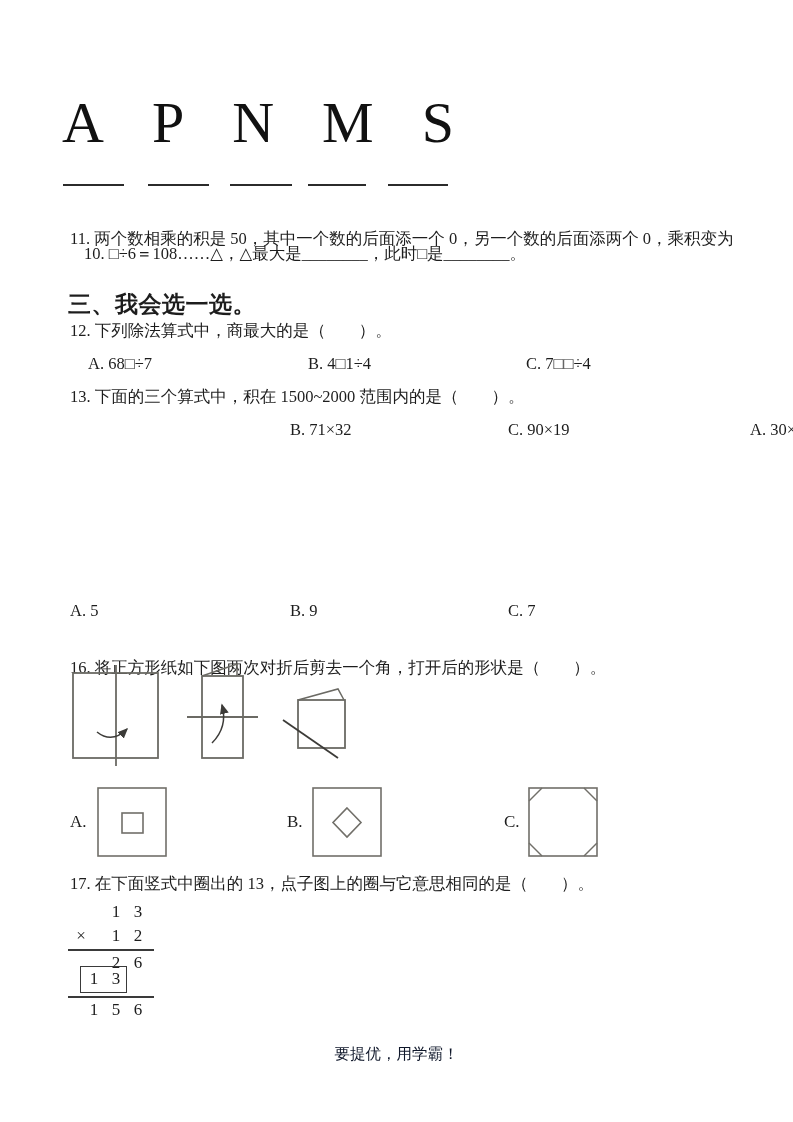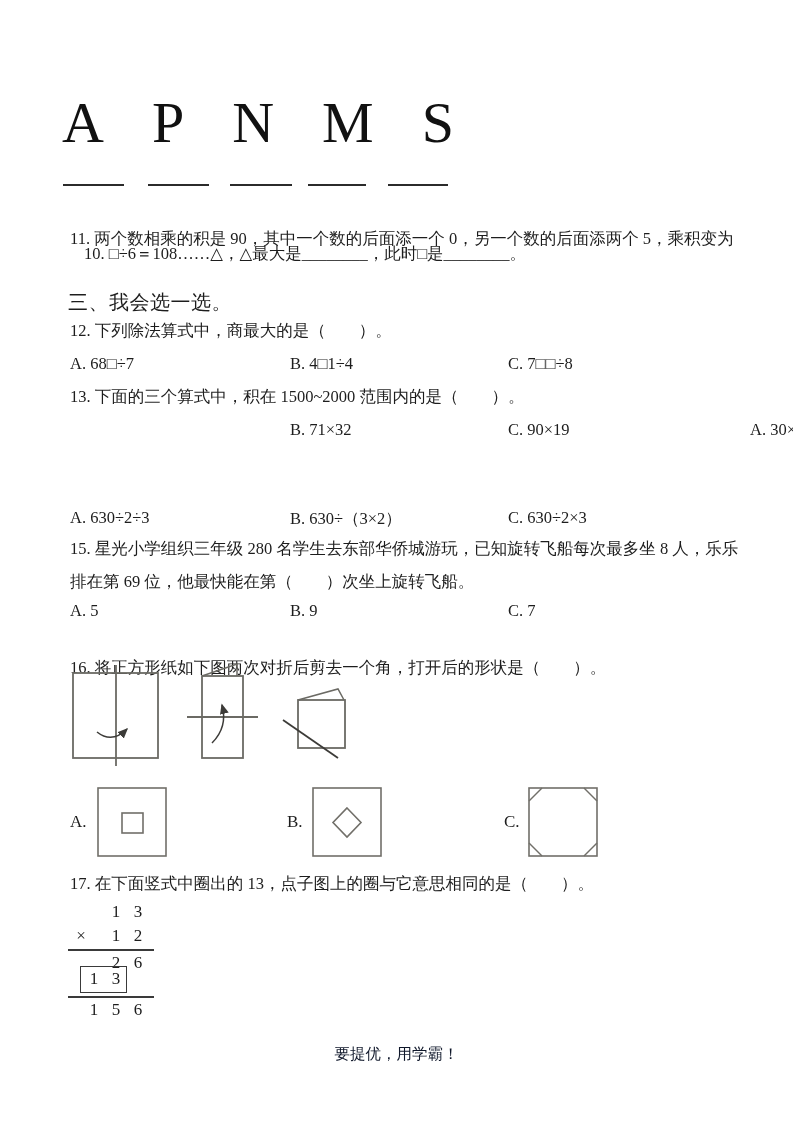--- a/index.html
+++ b/index.html
@@ -10,21 +10,21 @@
     color:#1d1d1d;
   }
   .letters {
     position:absolute; left:62px; top:94px; width:392px;
     display:flex; justify-content:space-between;
     font-size:58px; line-height:1; font-weight:500; color:#111;
   }
   .blank-line { position:absolute; top:184px; height:2px; background:#2b2b2b; }
   .q { position:absolute; font-size:16.5px; line-height:20px; white-space:nowrap; }
   .q2 { position:absolute; font-size:16.5px; line-height:33px; white-space:nowrap; }
-  .section-title { position:absolute; font-size:20px; font-weight:400;
+  .section-title { position:absolute; font-size:23px; font-weight:700;
     font-family:"Liberation Sans","DejaVu Sans",sans-serif; letter-spacing:0.5px; }
   .opt-row { position:absolute; left:70px; width:680px; height:22px; font-size:16.5px; }
   .opt { position:absolute; top:0; white-space:nowrap; }
   .opt.b { left:220px; } .opt.c { left:438px; }
   .fig { position:absolute; }
   .shape-label { position:absolute; font-size:17px; }
   .mult { position:absolute; left:60px; top:900px; width:110px; height:120px; font-size:17px; }
   .mult .d { position:absolute; width:22px; text-align:center; line-height:20px; }
   .mult .rule { position:absolute; left:8px; width:86px; height:2px; background:#3a3a3a; }
   .mult .boxed { position:absolute; left:20px; top:66px; width:45px; height:25px;
@@ -47,49 +47,40 @@
 
   <div class="blank-line" style="left:63px;width:61px;"></div>
   <div class="blank-line" style="left:148px;width:61px;"></div>
   <div class="blank-line" style="left:230px;width:62px;"></div>
   <div class="blank-line" style="left:308px;width:58px;"></div>
   <div class="blank-line" style="left:388px;width:60px;"></div>
 
   <div class="q" style="left:84px;top:196px;margin-top:48px;">10. □÷6＝108……△，△最大是________，此时□是________。</div>
 
   <div class="q2" style="left:70px;top:222px;">
-    <div>11. 两个数相乘的积是 90，其中一个数的后面添一个 0，另一个数的后面添两个 5，乘积变为</div>
+    <div>11. 两个数相乘的积是 50，其中一个数的后面添一个 0，另一个数的后面添两个 0，乘积变为</div>
   </div>
 
   <div class="section-title" style="left:68px;top:289px;">三、我会选一选。</div>
 
   <div class="q" style="left:70px;top:321px;text-align:right;">12. 下列除法算式中，商最大的是（　　）。</div>
-  <div class="opt-row" style="top:354px;">
+  <div class="opt-row" style="top:354px;margin-left:18px;">
     <span class="opt a">A. 68□÷7</span>
     <span class="opt b">B. 4□1÷4</span>
-    <span class="opt c">C. 7□□÷8</span>
+    <span class="opt c">C. 7□□÷4</span>
   </div>
 
   <div class="q" style="left:70px;top:387px;">13. 下面的三个算式中，积在 1500~2000 范围内的是（　　）。</div>
   <div class="opt-row" style="top:420px;text-align:right;">
     <span class="opt a">A. 30×47</span>
     <span class="opt b">B. 71×32</span>
     <span class="opt c">C. 90×19</span>
   </div>
 
-  <div class="opt-row" style="top:508px;">
-    <span class="opt a">A. 630÷2÷3</span>
-    <span class="opt b">B. 630÷（3×2）</span>
-    <span class="opt c">C. 630÷2×3</span>
-  </div>
 
-  <div class="q2" style="left:70px;top:532px;">
-    <div>15. 星光小学组织三年级 280 名学生去东部华侨城游玩，已知旋转飞船每次最多坐 8 人，乐乐</div>
-    <div>排在第 69 位，他最快能在第（　　）次坐上旋转飞船。</div>
-  </div>
   <div class="opt-row" style="top:601px;">
     <span class="opt a">A. 5</span>
     <span class="opt b">B. 9</span>
     <span class="opt c">C. 7</span>
   </div>
 
   <div class="q" style="left:70px;top:630px;margin-top:28px;">16. 将正方形纸如下图两次对折后剪去一个角，打开后的形状是（　　）。</div>
 
   <svg class="fig" style="left:65px;top:660px;" width="110" height="110" viewBox="0 0 110 110">
     <defs>

